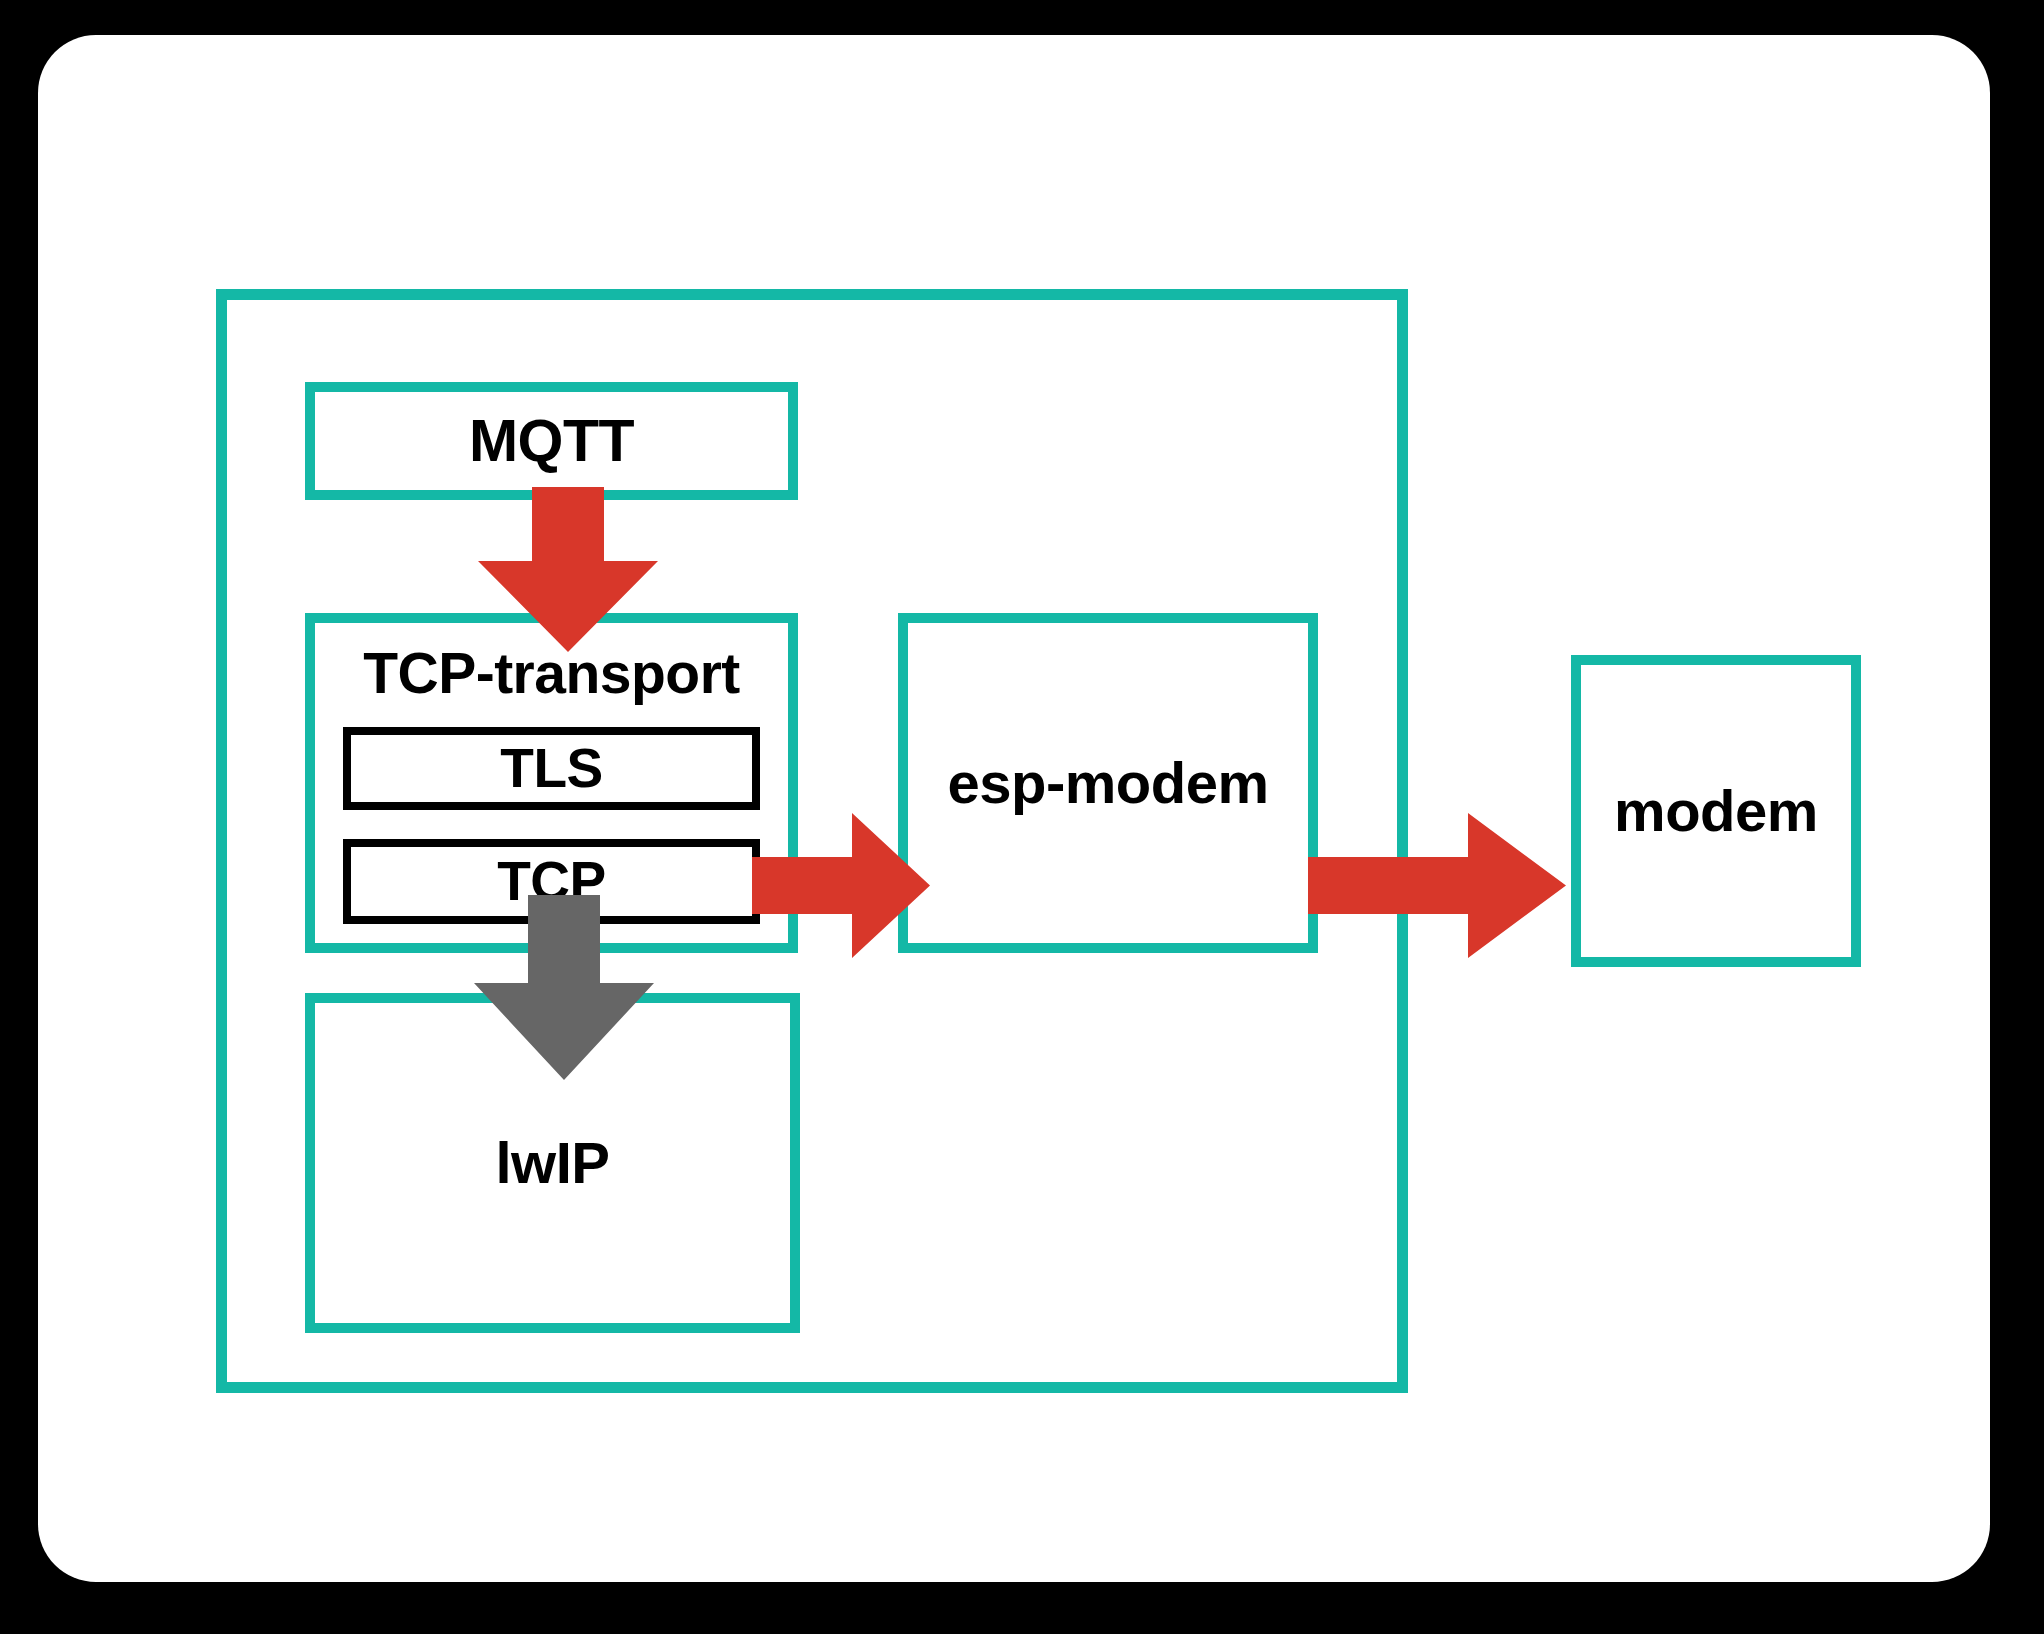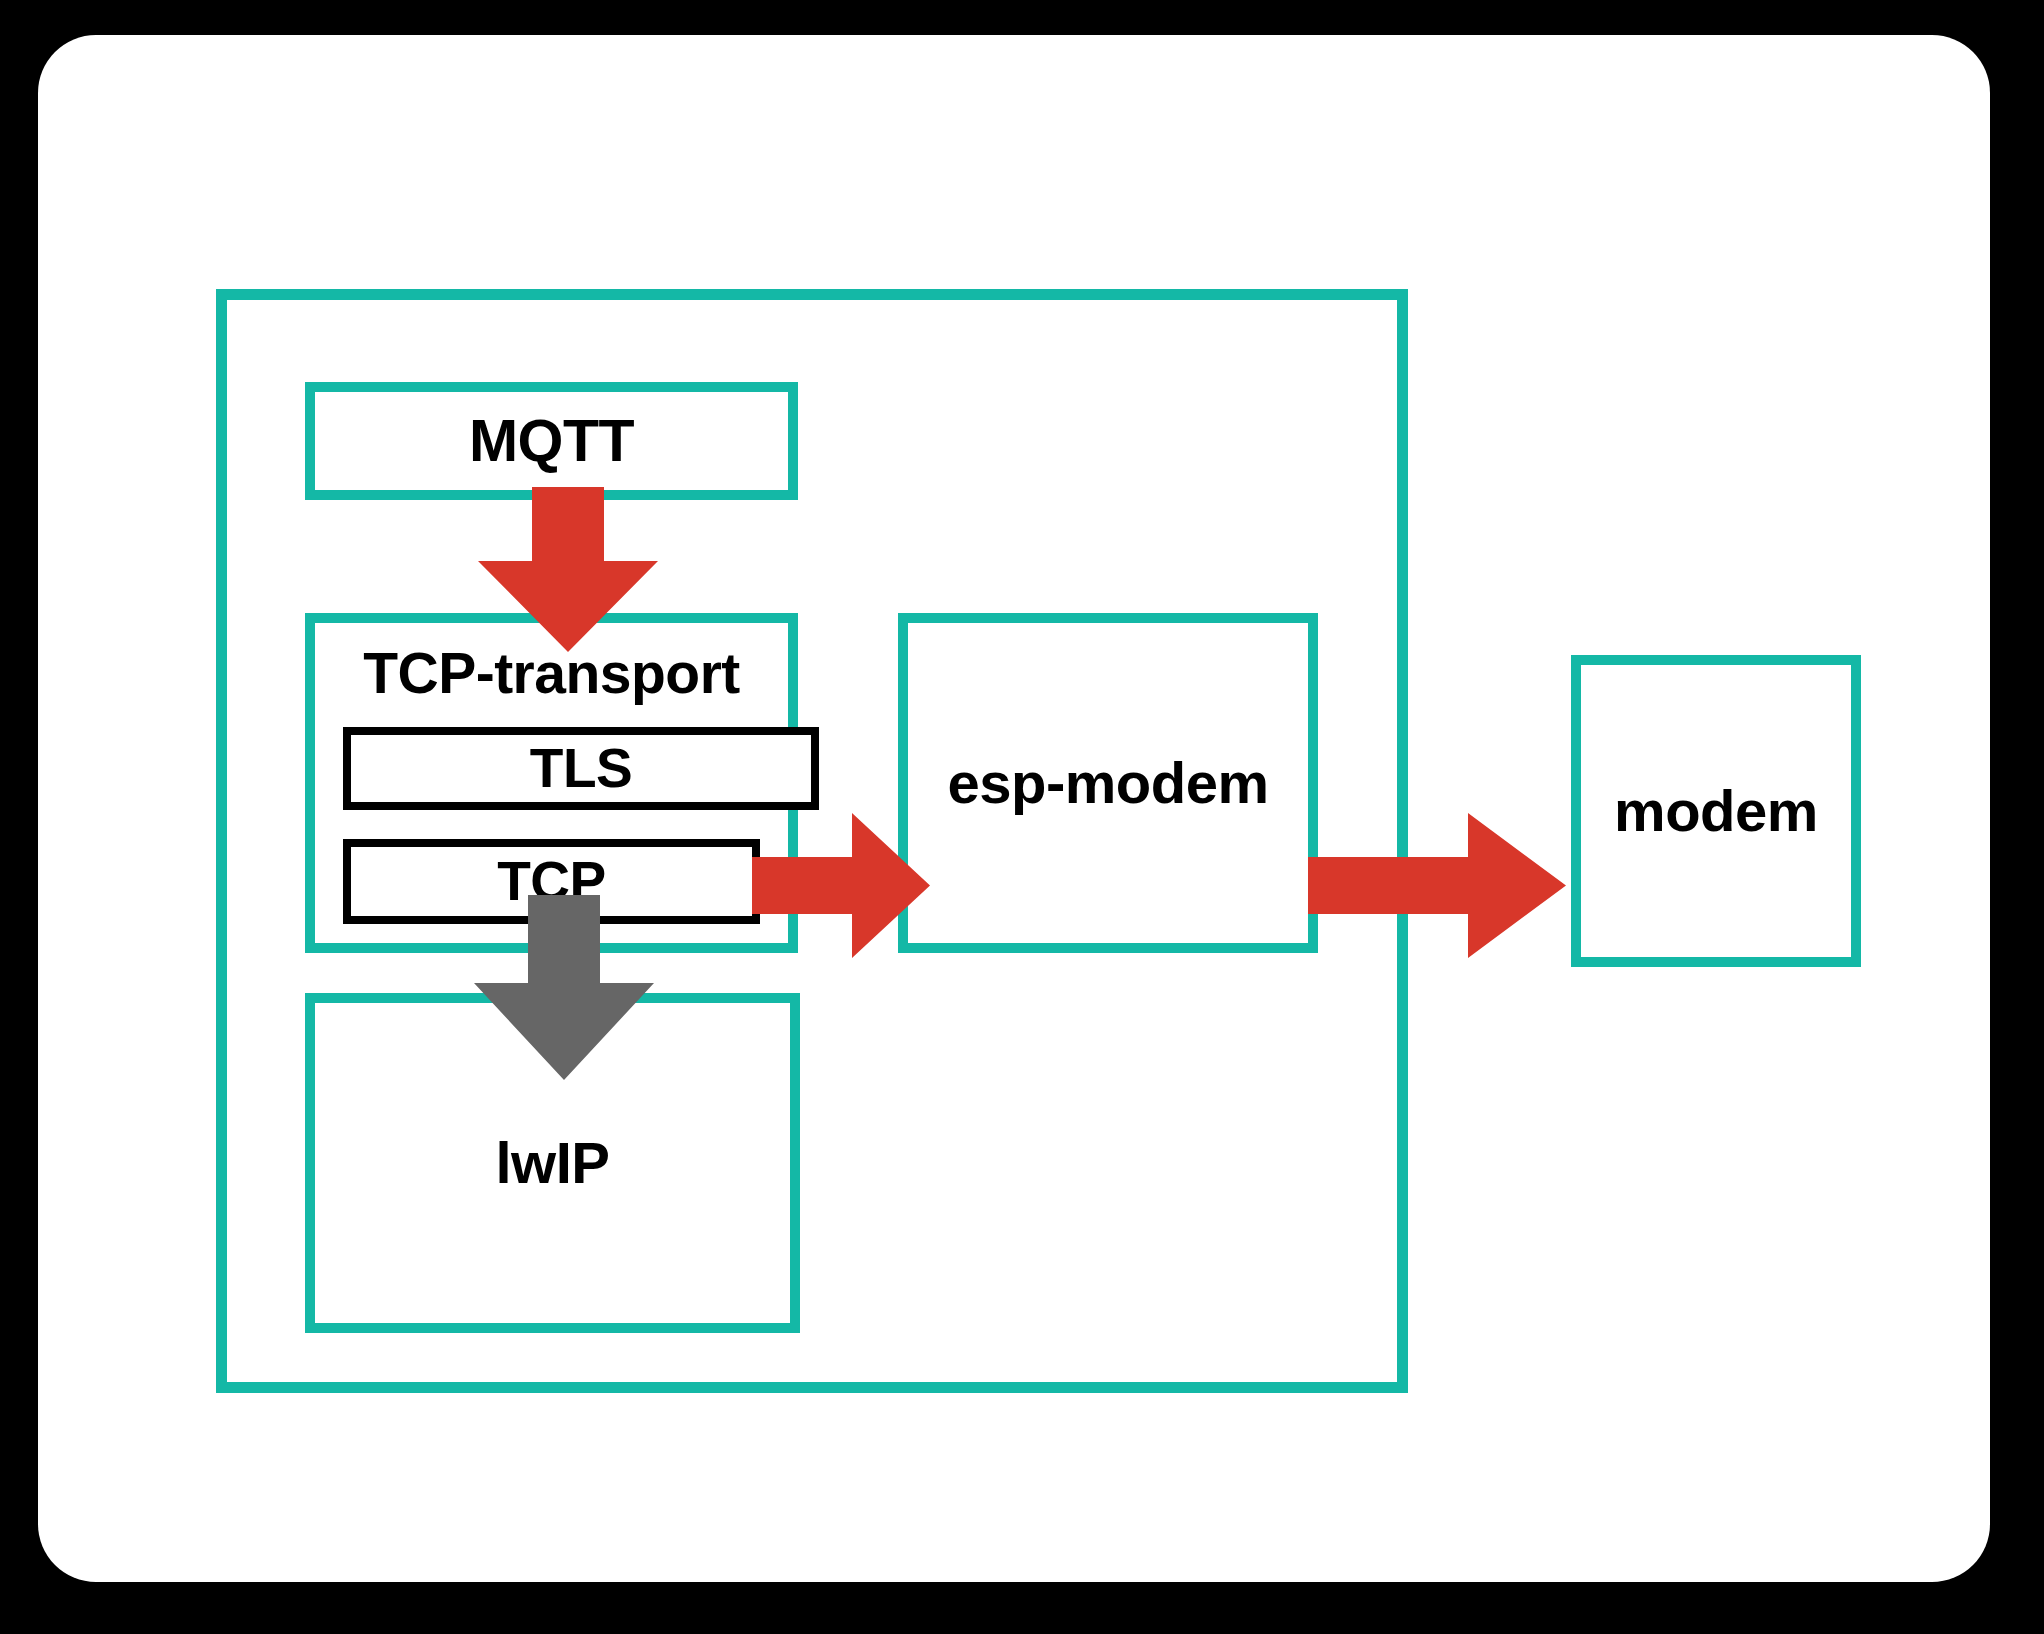--- a/index.html
+++ b/index.html
@@ -81,21 +81,21 @@
     left: 0;
     top: 22px;
     width: 100%;
     text-align: center;
     font-size: 57px;
   }
   #tls-box {
     position: absolute;
     left: 28px;
     top: 104px;
-    width: 476px;
+    width: 417px;
     height: 83px;
     box-sizing: border-box;
     background: #ffffff;
     border: 8px solid #000000;
     display: flex;
     justify-content: center;
     align-items: center;
   }
   #tls-box .node-label { font-size: 55px; }
   #tcp-box {

